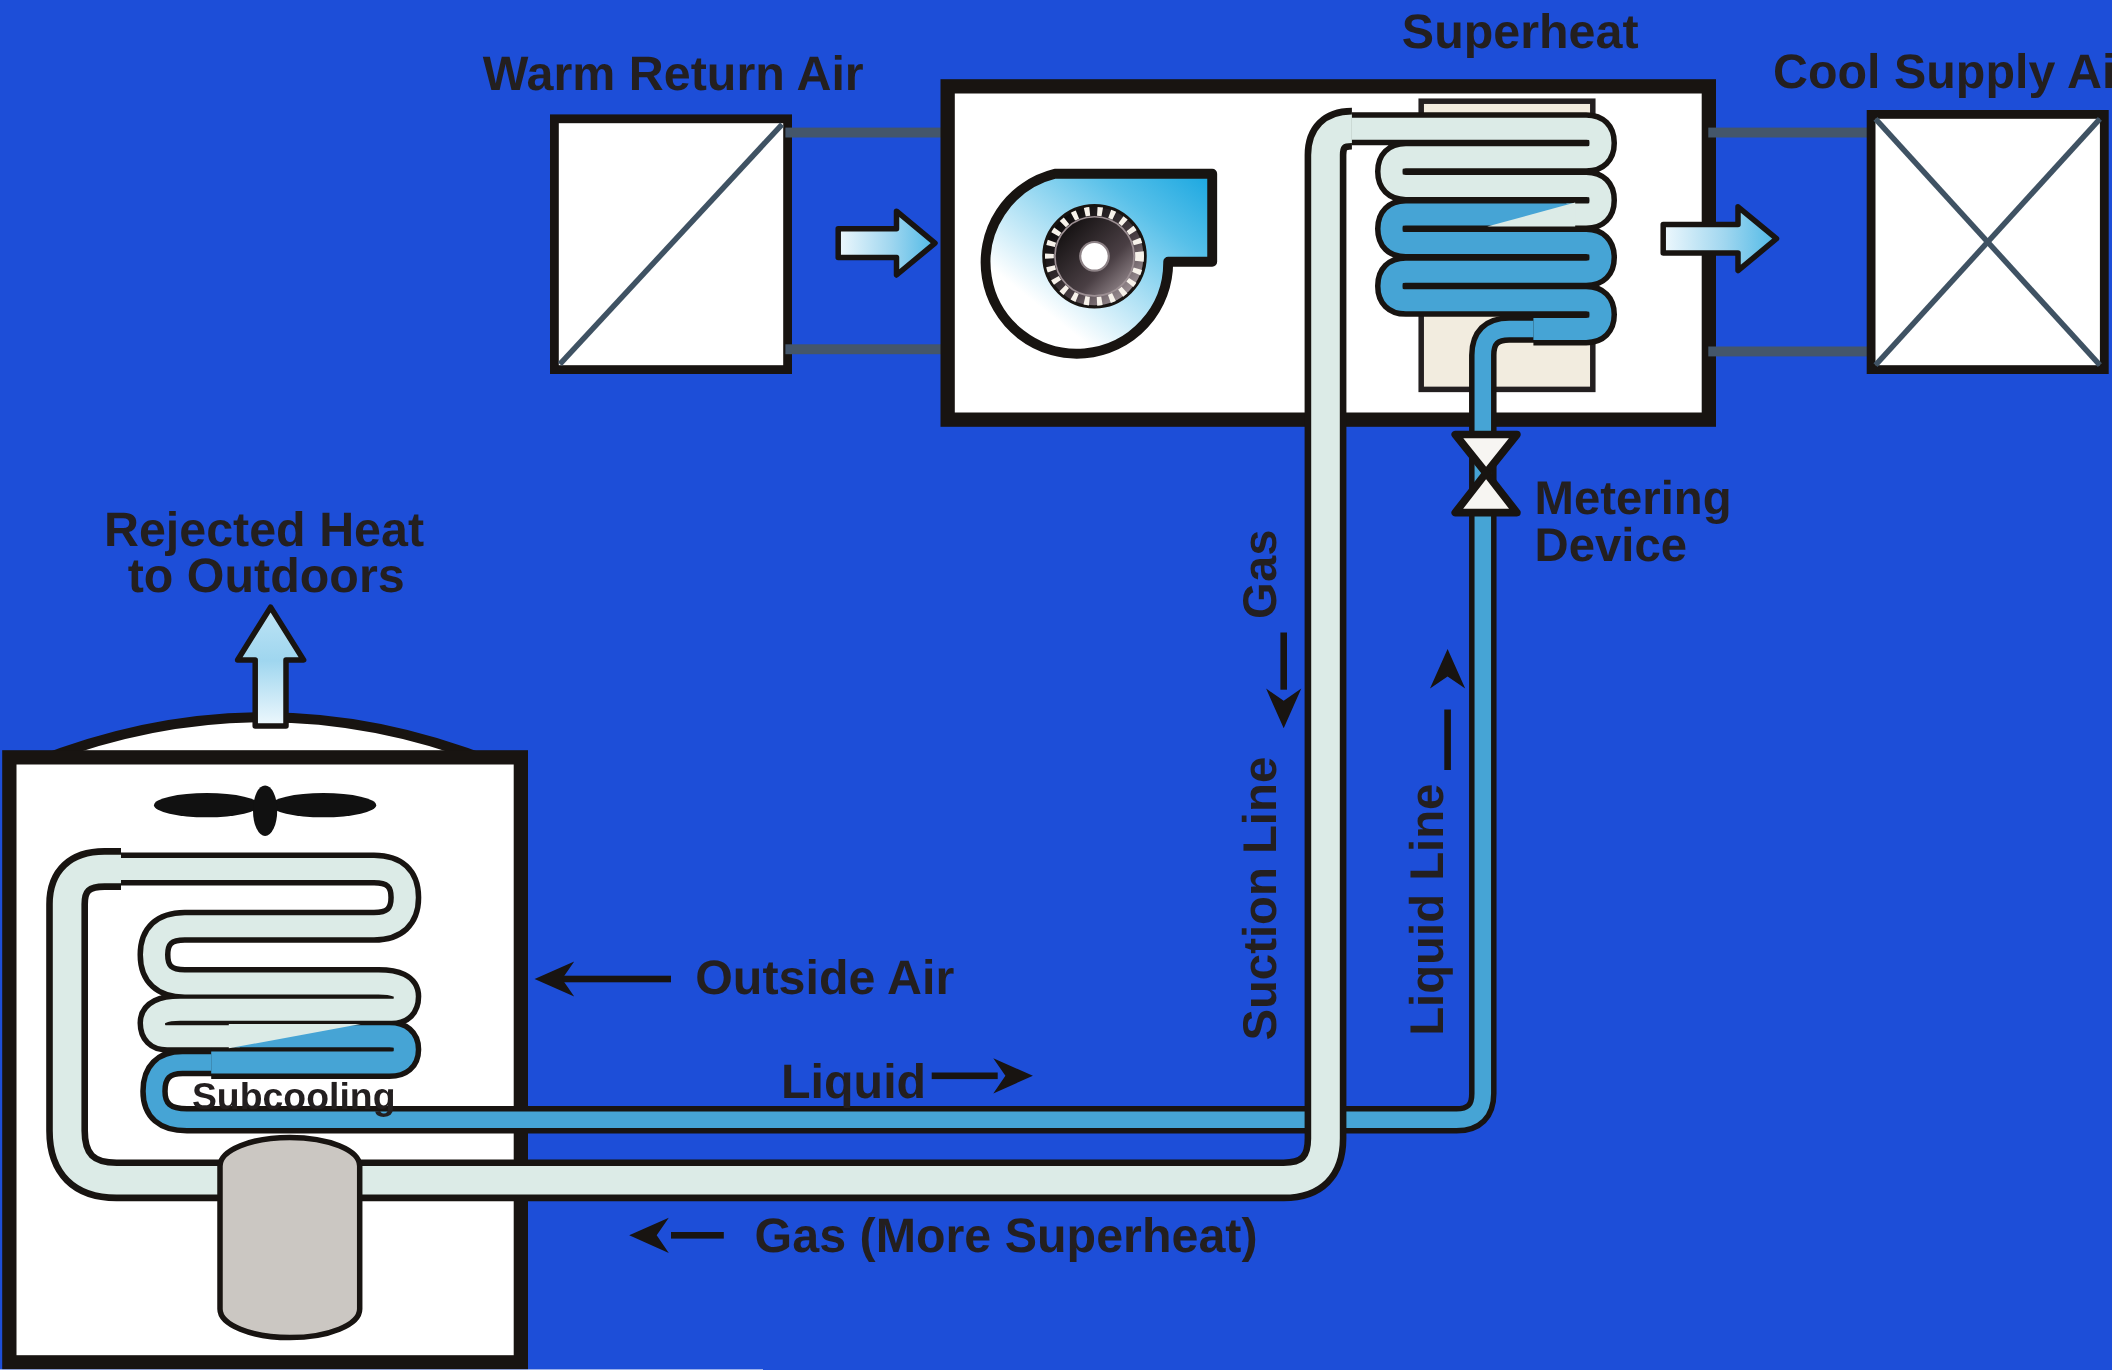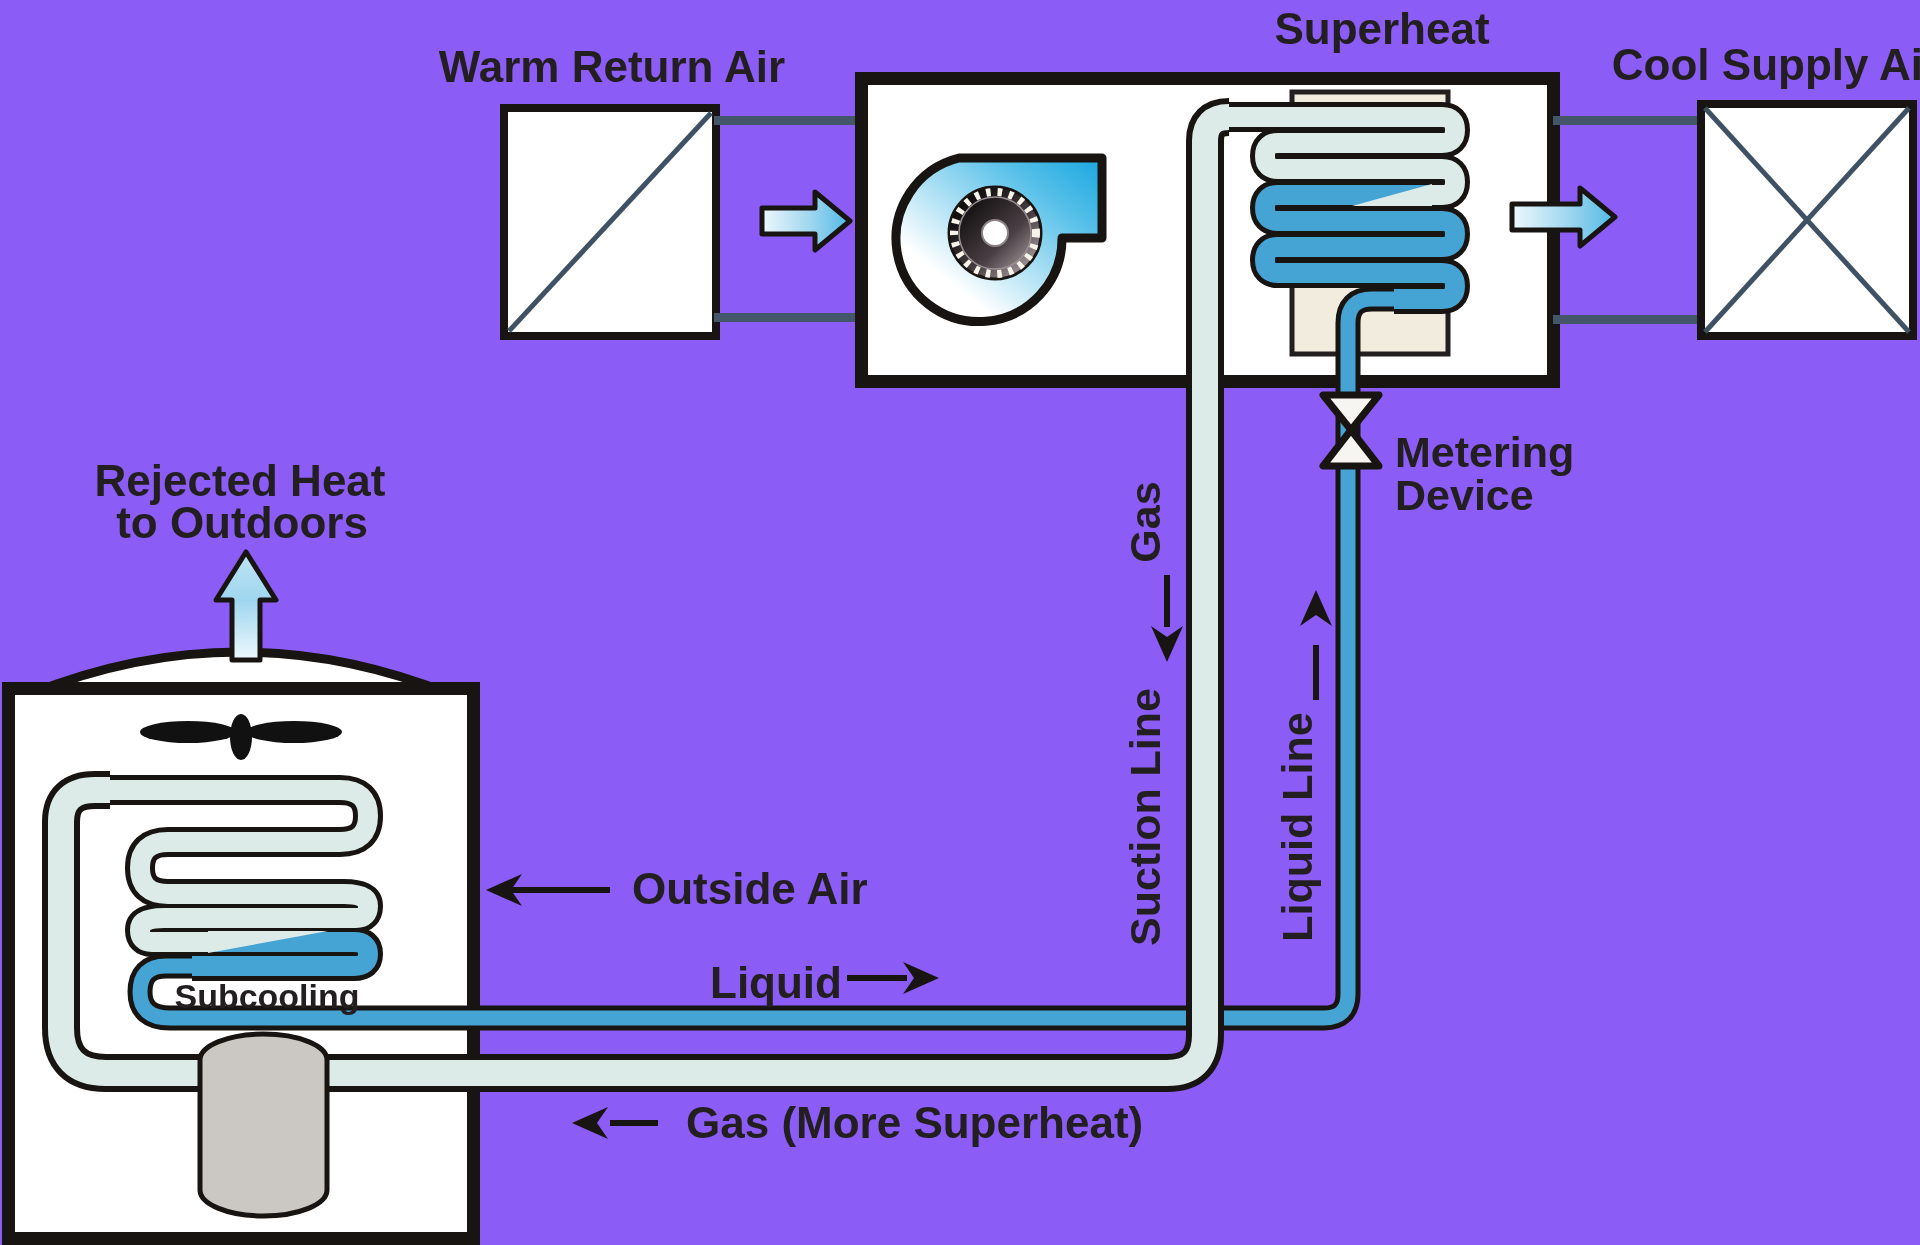--- a/index.html
+++ b/index.html
@@ -1,16 +1,16 @@
 <!DOCTYPE html>
 <html><head>
 <meta charset="utf-8">
 <style>
   html,body{margin:0;padding:0;background:#fdfbfa;}
-  .stage{position:relative;width:1920px;height:1245px;background:#8b5cf6;overflow:hidden;
+  .stage{position:relative;width:1920px;height:1245px;background:#1d4ed8;overflow:hidden;
          font-family:"Liberation Sans", sans-serif;}
   svg{position:absolute;left:0;top:0;}
   text{fill:#231f20;font-family:"Liberation Sans", sans-serif;font-weight:bold;}
   .lbl-lg{font-size:44px;}
   .lbl-md{font-size:43px;}
   .lbl-sm{font-size:34px;}
 </style>
 </head>
 <body>
 

